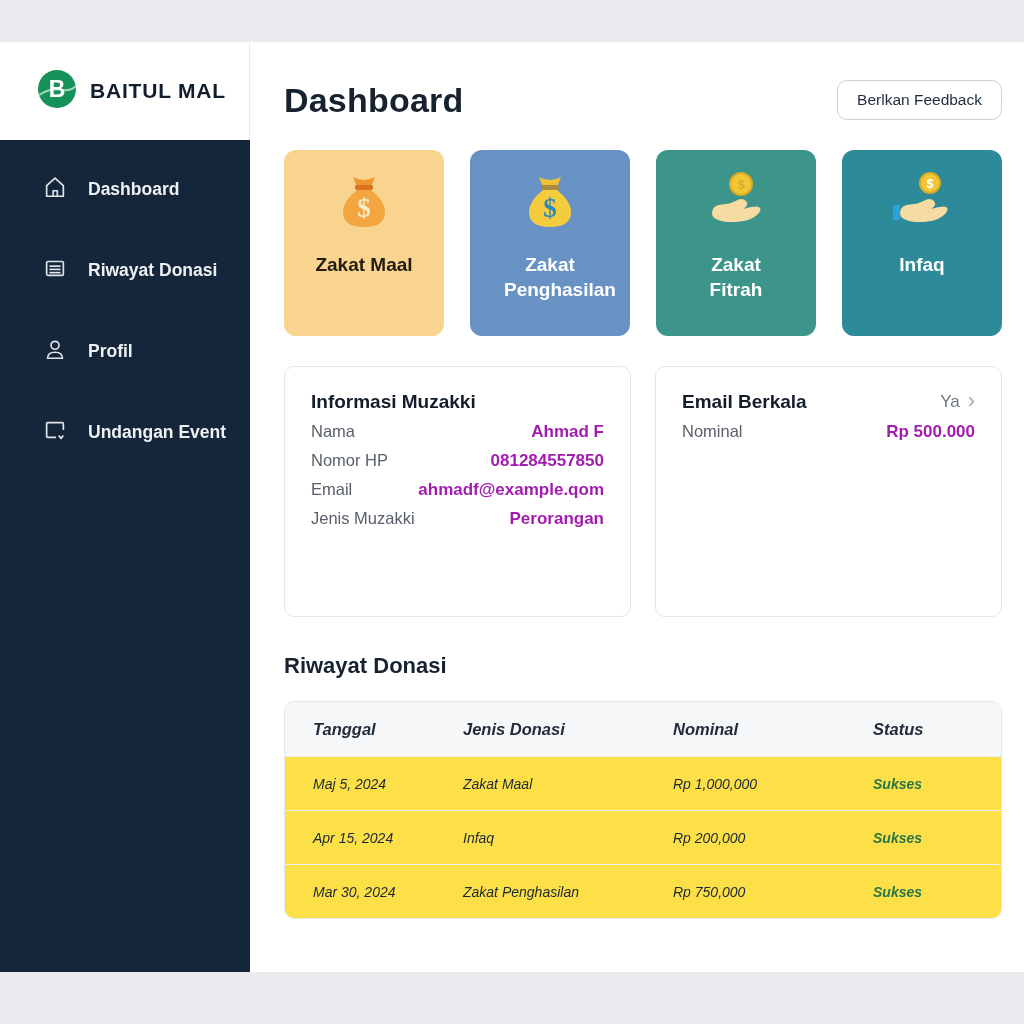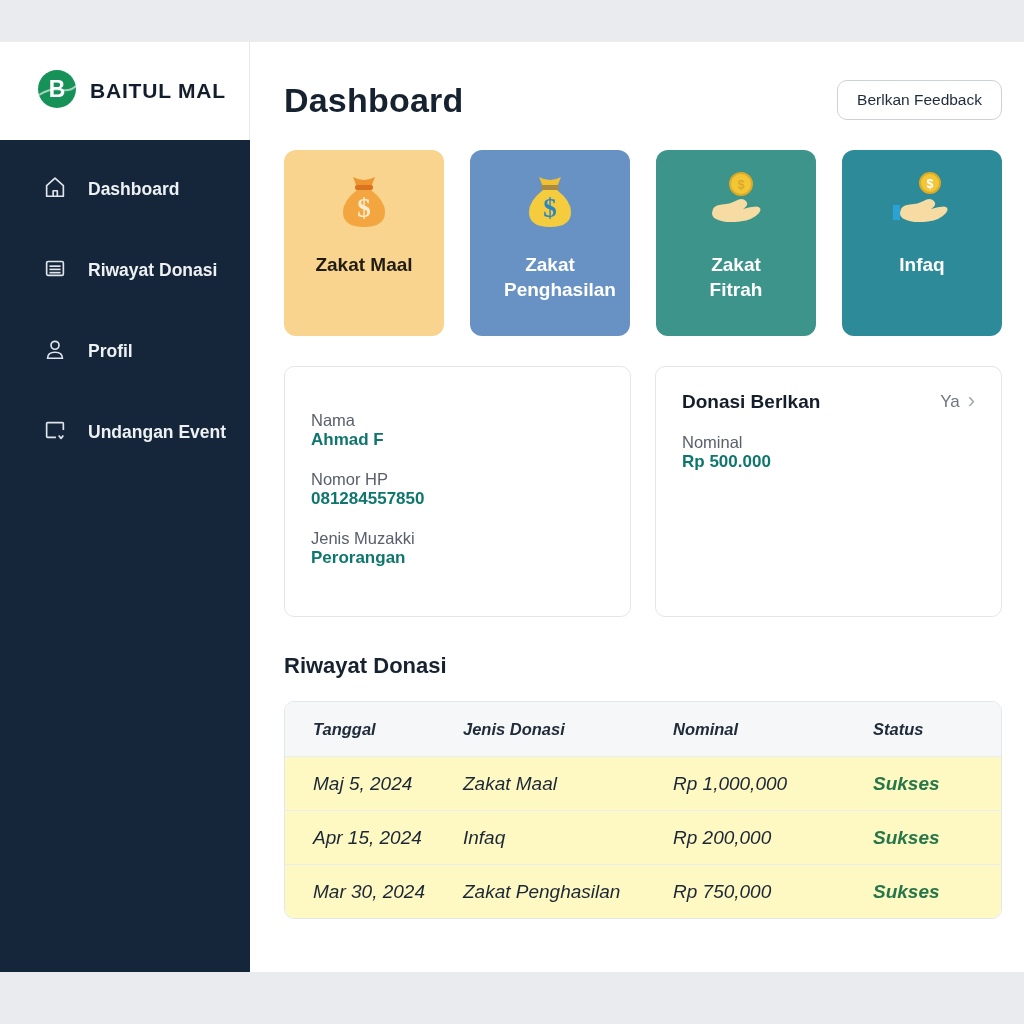--- a/index.html
+++ b/index.html
@@ -44,31 +44,31 @@
 
   
   .info-row{display:flex;gap:24px;margin-bottom:36px;}
   .info-card{flex:1;background:#ffffff;border:1px solid #e3e6ea;border-radius:10px;
     padding:24px 26px;box-sizing:border-box;height:251px;}
   .info-title-row{display:flex;justify-content:space-between;align-items:center;}
   .info-title{font-size:19px;font-weight:700;color:#141e2b;}
   .ya-link{display:flex;align-items:center;gap:8px;cursor:pointer;}
   .ya-text{font-size:17px;color:#6d7683;}
   .chev{font-size:22px;color:#a3abb4;line-height:1;margin-top:-2px;}
-  .field-row{display:flex;justify-content:space-between;align-items:baseline;margin-top:20px;flex-direction:column;}
+  .field-row{display:flex;justify-content:space-between;align-items:baseline;margin-top:9px;}
   .field-label{font-size:16.5px;color:#59606b;}
-  .field-value{font-size:17px;font-weight:600;color:#0f766e;}
+  .field-value{font-size:17px;font-weight:600;color:#a21caf;}
 
   
   .section-title{font-size:22px;font-weight:700;color:#16222f;margin:0 0 22px 0;}
   .table{border:1px solid #e4e7ea;border-radius:10px;overflow:hidden;background:#fff;}
   .t-header,.t-row{display:grid;grid-template-columns:150px 210px 200px 1fr;
     align-items:center;padding-left:28px;font-style:italic;}
   .t-header{height:54px;background:#f6f7f9;font-size:16.5px;font-weight:600;color:#202c3a;}
-  .t-row{height:53px;border-top:1px solid #eaecef;font-size:19px;color:#1c2736;background:#fef9c3;}
+  .t-row{height:53px;border-top:1px solid #eaecef;font-size:14px;color:#1c2736;background:#fde047;}
   .status-cell{color:#27764b;font-weight:600;}
 </style>
 </head>
 <body>
 
 <div class="app">
 
   <div class="sidebar">
     <div class="logo-row">
       <span>
@@ -178,37 +178,44 @@
           </svg>
         </span>
         <div class="card-label">Infaq</div>
       </div>
 
     </div>
 
     <div class="info-row">
 
       <div class="info-card">
+        <div class="info-title-row">
+          <div class="info-title">Informasi Muzakki</div>
+        </div>
         <div class="field-row">
           <span class="field-label">Nama</span>
           <span class="field-value">Ahmad F</span>
         </div>
         <div class="field-row">
           <span class="field-label">Nomor HP</span>
           <span class="field-value">081284557850</span>
         </div>
         <div class="field-row">
+          <span class="field-label">Email</span>
+          <span class="field-value">ahmadf@example.qom</span>
+        </div>
+        <div class="field-row">
           <span class="field-label">Jenis Muzakki</span>
           <span class="field-value">Perorangan</span>
         </div>
       </div>
 
       <div class="info-card">
         <div class="info-title-row">
-          <div class="info-title">Donasi Berlkan</div>
+          <div class="info-title">Email Berkala</div>
           <div class="ya-link">
             <span class="ya-text">Ya</span>
             <span class="chev">›</span>
           </div>
         </div>
         <div class="field-row">
           <span class="field-label">Nominal</span>
           <span class="field-value">Rp 500.000</span>
         </div>
       </div>

